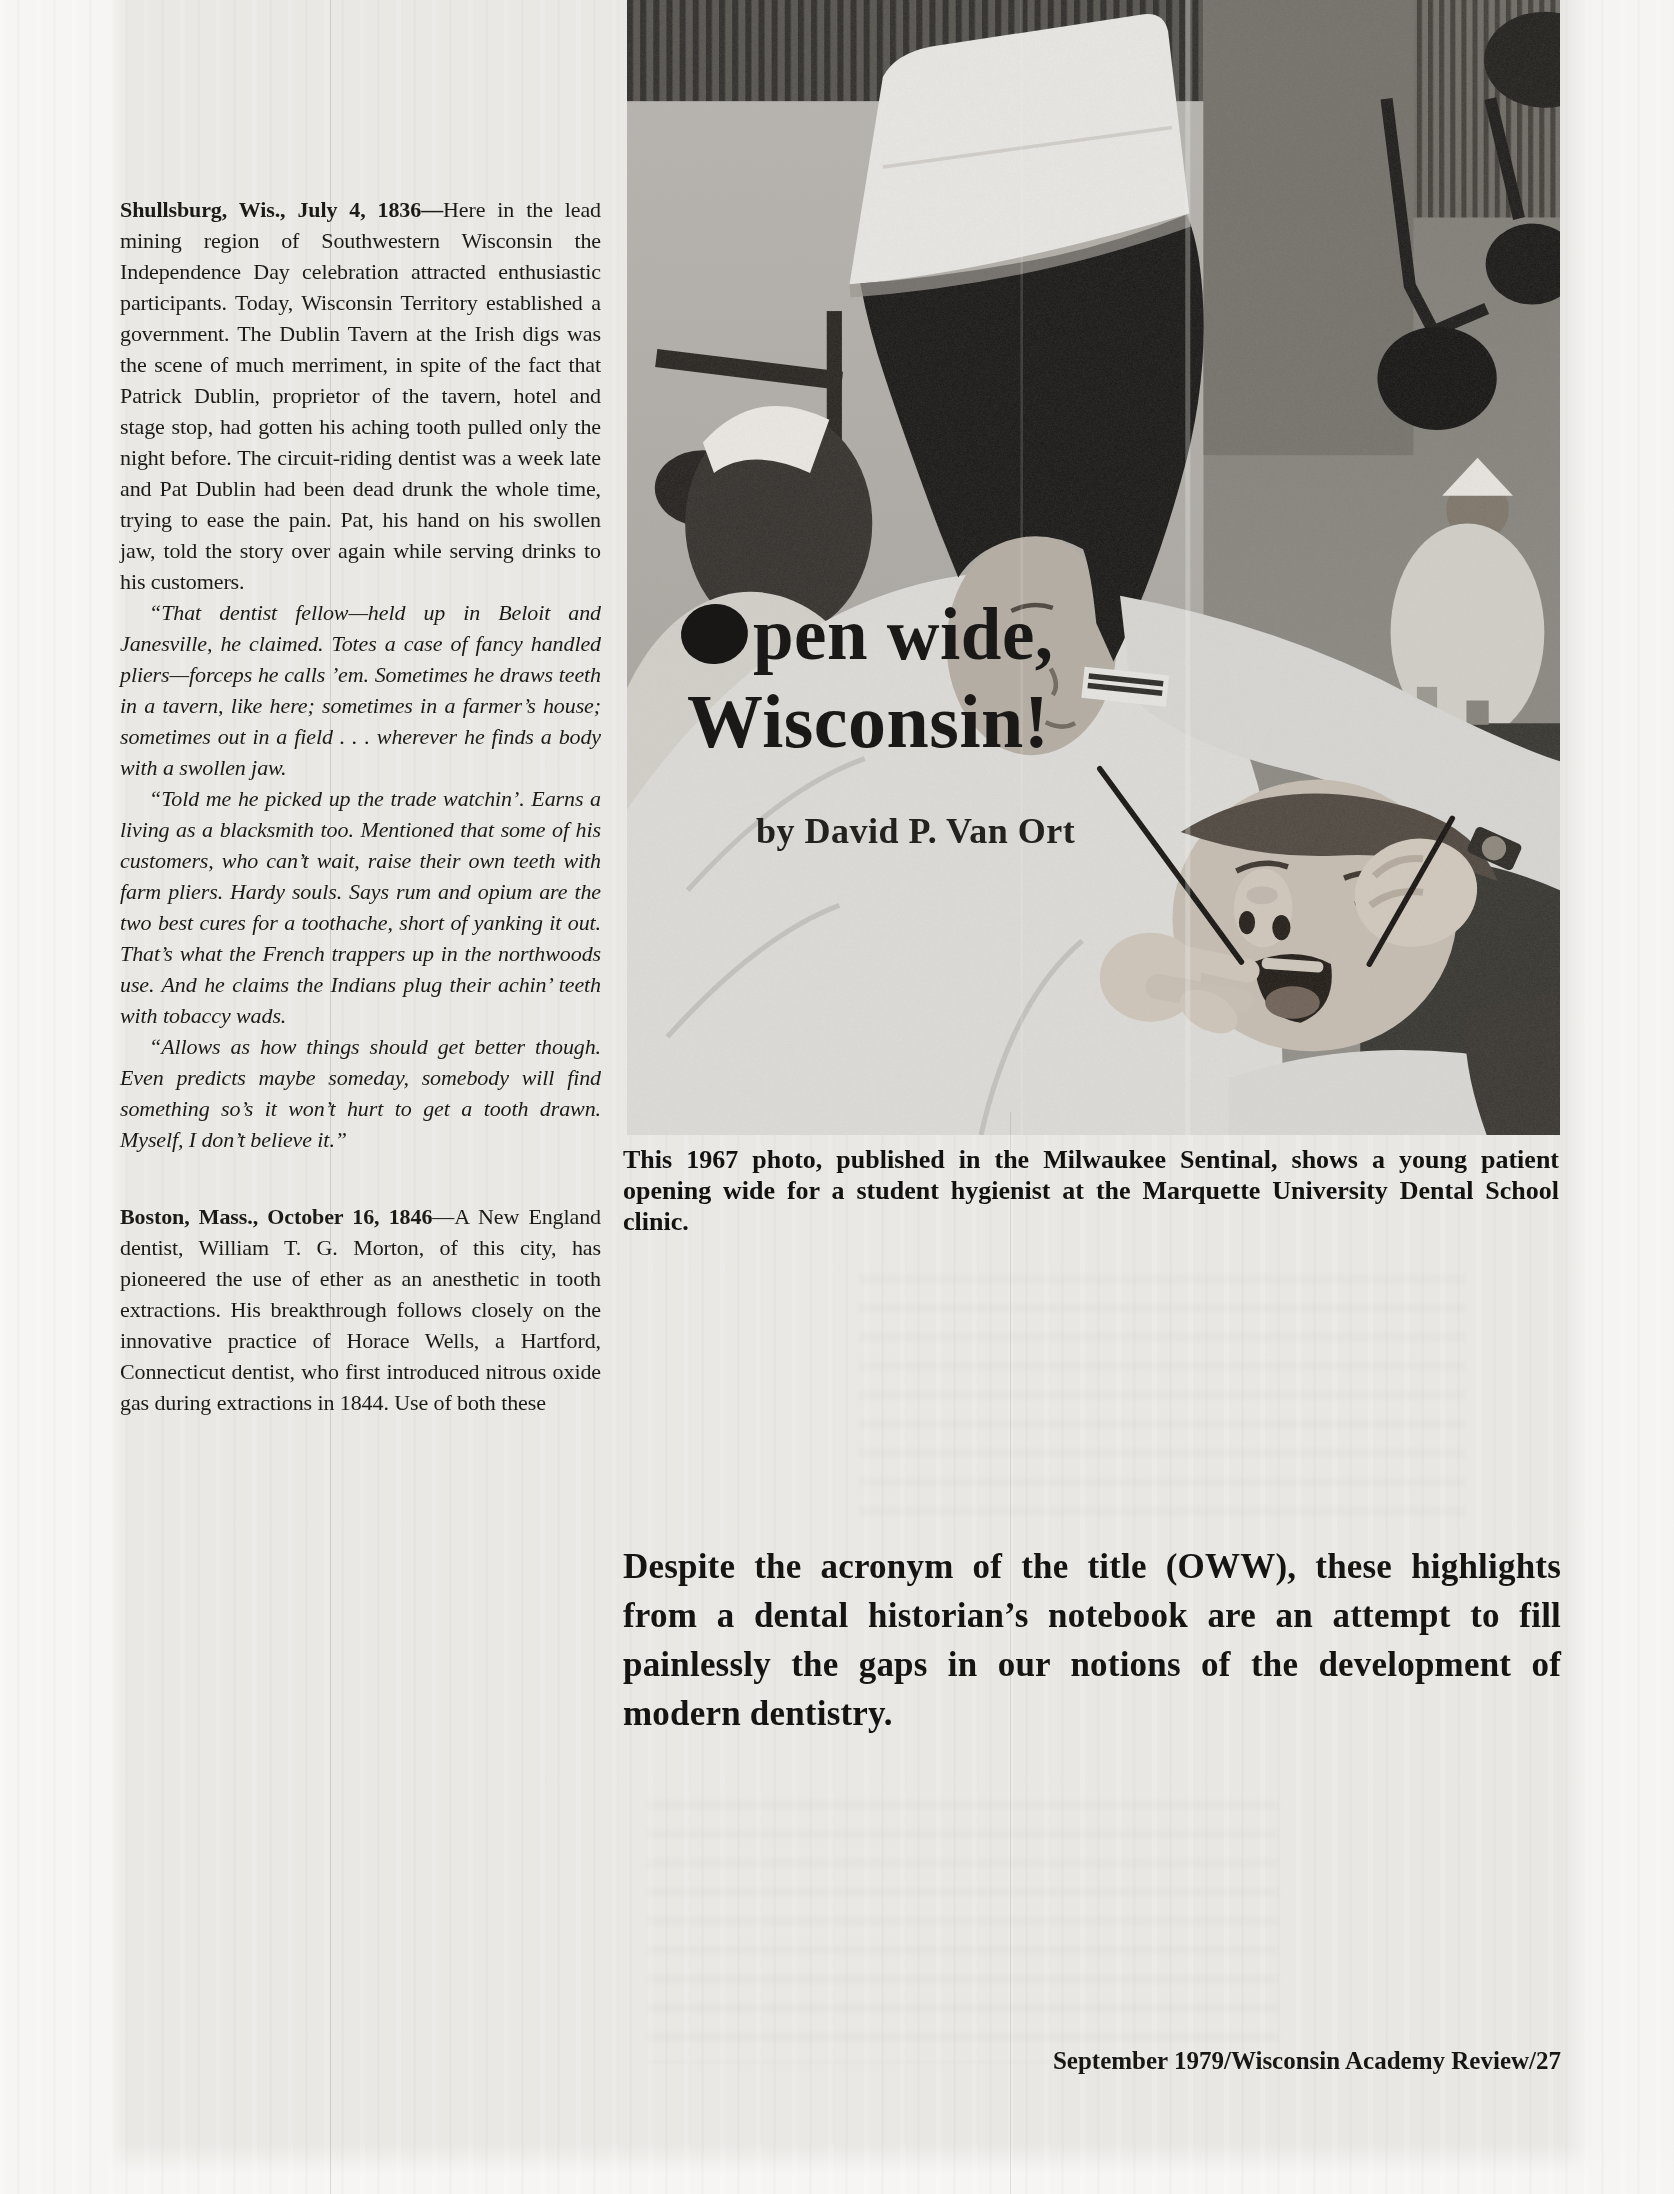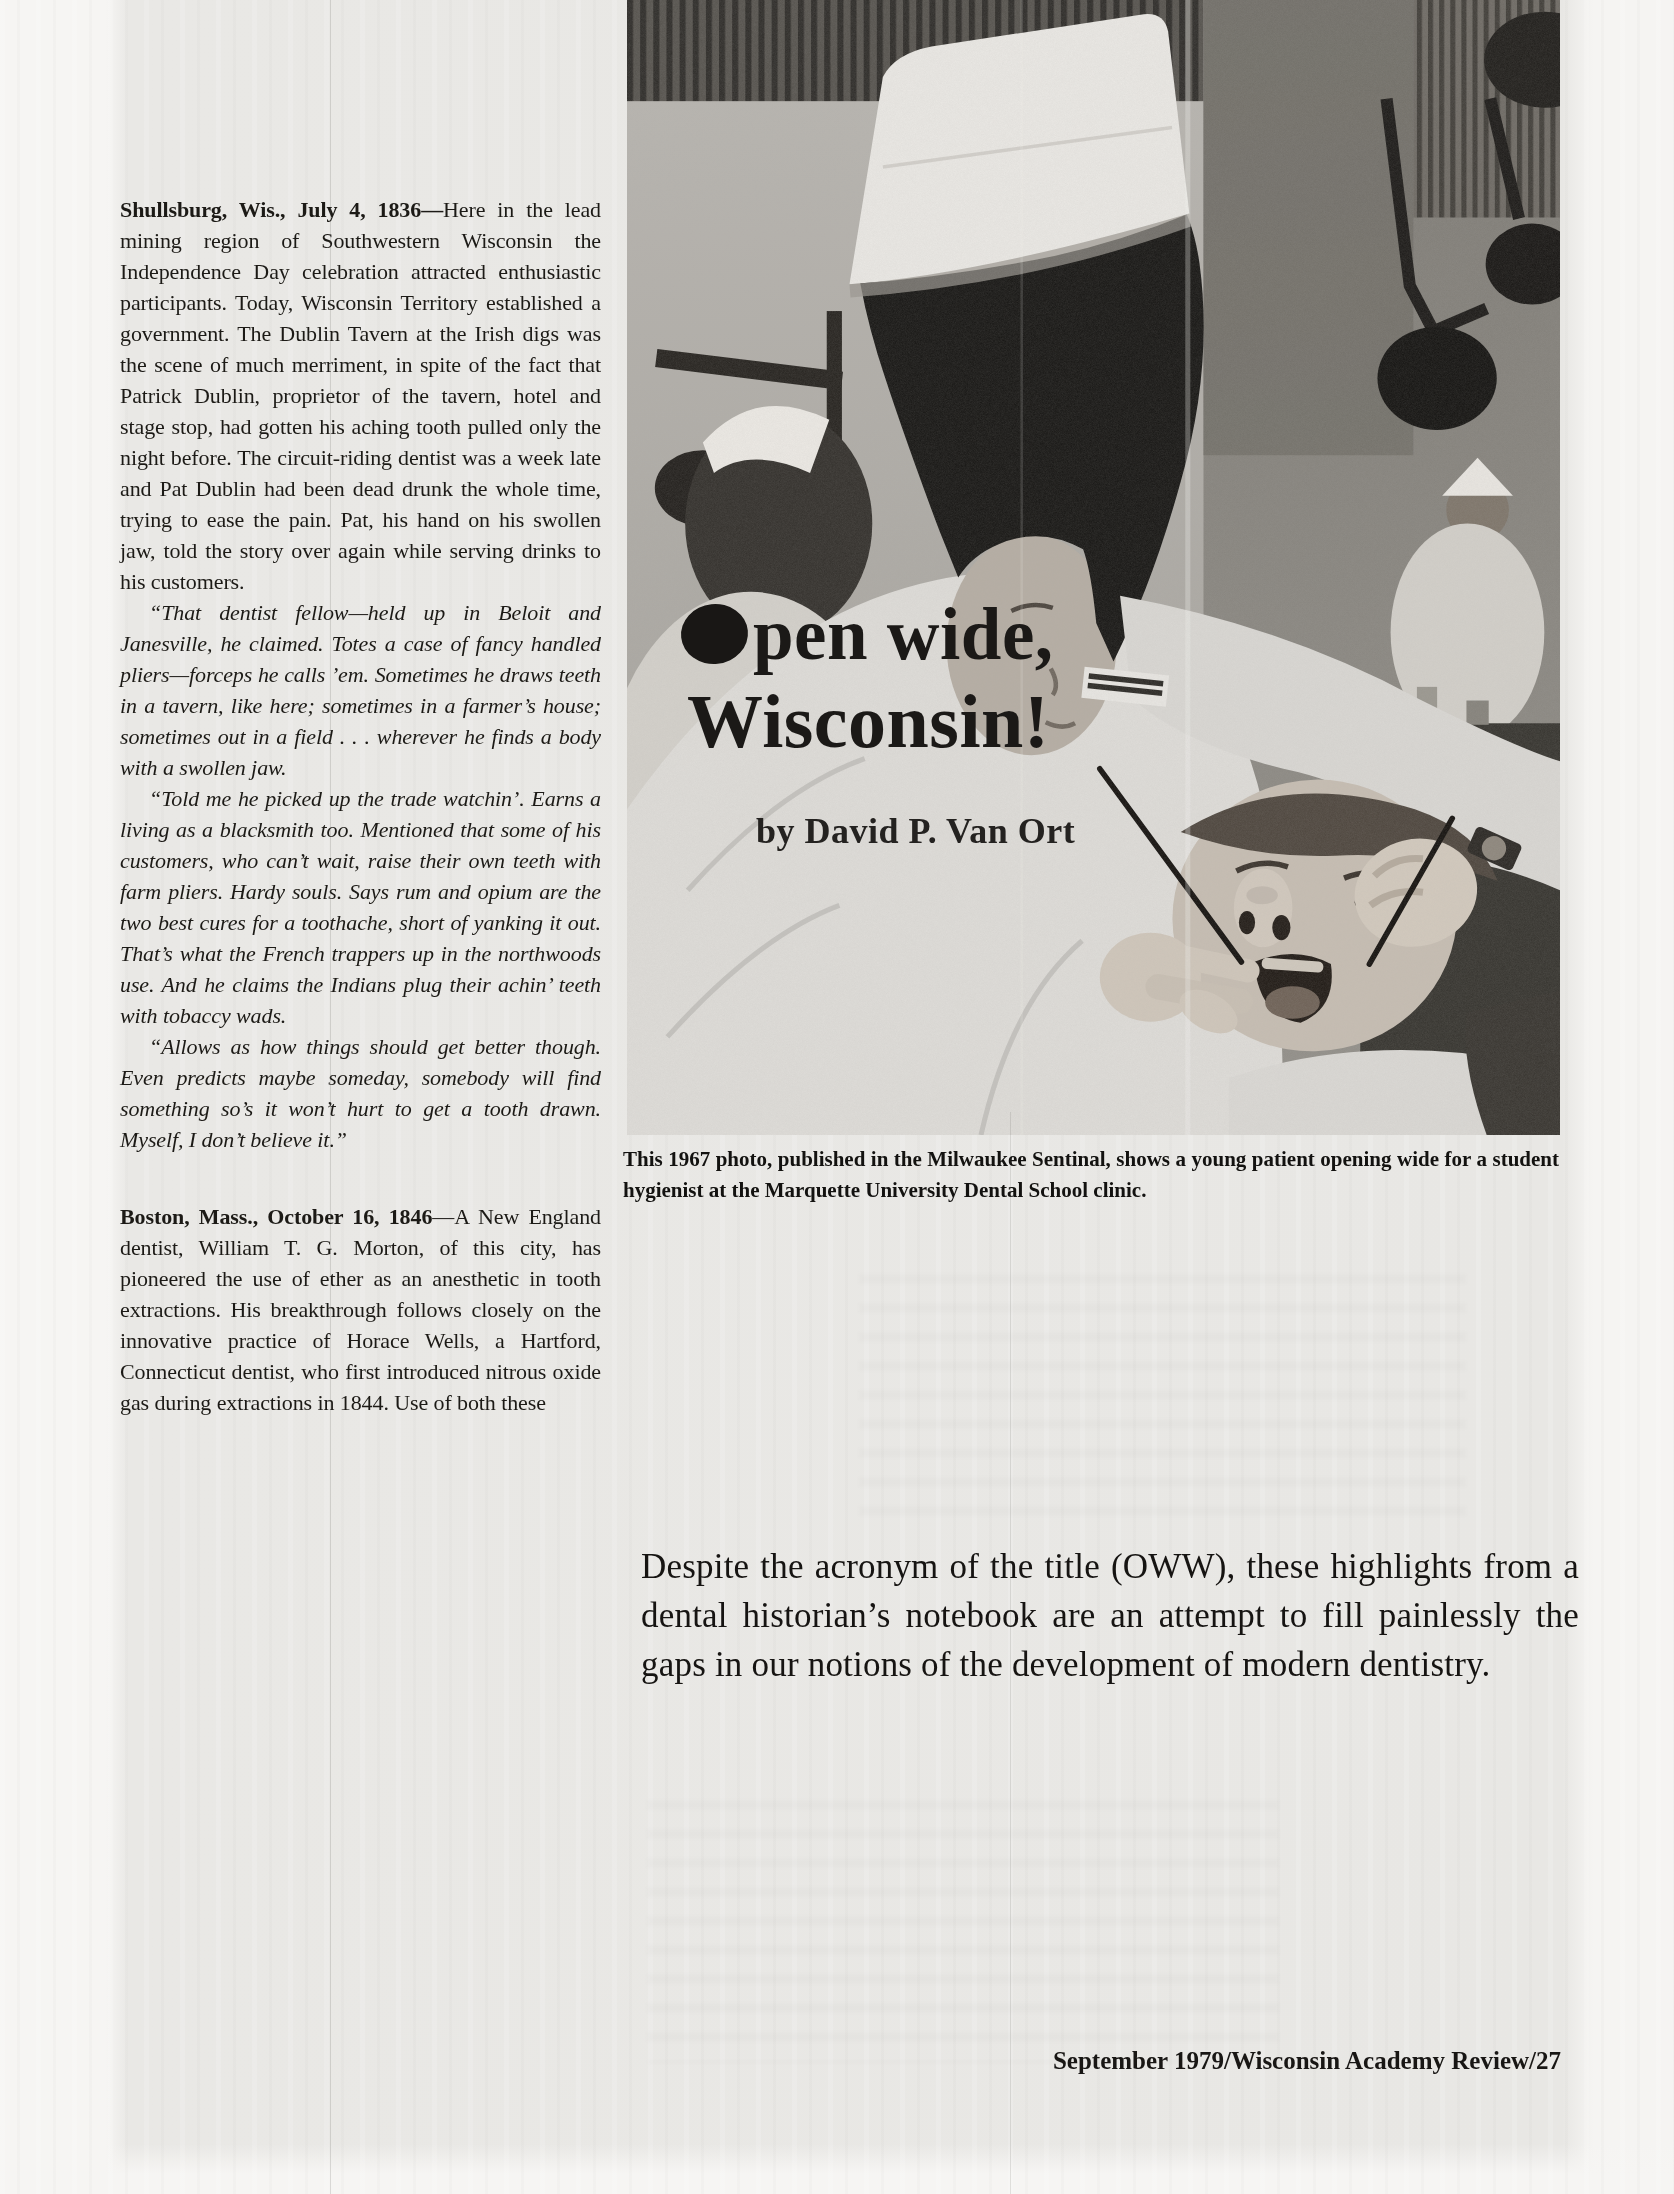--- a/index.html
+++ b/index.html
@@ -43,27 +43,27 @@
 
   .title-line{position:absolute;color:#1b1917;font-weight:bold;letter-spacing:0.5px;white-space:nowrap;}
   .t1{left:126px;top:593px;font-size:73px;}
   .t2{left:60px;top:678px;font-size:76px;}
   .o-dot{position:absolute;left:54px;top:604px;width:67px;height:60px;
     background:#191715;border-radius:50%;transform:rotate(-6deg);}
   .byline{position:absolute;left:129px;top:810px;font-size:36px;font-weight:bold;color:#242220;letter-spacing:0.5px;white-space:nowrap;}
 
   .caption{
     position:absolute;left:623px;top:1144px;width:936px;
-    font-size:21px;line-height:31px;font-weight:bold;color:#131210;
+    font-size:26px;line-height:31px;font-weight:bold;color:#131210;
     text-align:justify;
   }
   .pullquote{
     position:absolute;left:623px;top:1542px;width:938px;
-    font-size:35px;line-height:49px;font-weight:normal;color:#161412;
-    text-align:justify;letter-spacing:0.2px;margin-left:18px;
+    font-size:35px;line-height:49px;font-weight:bold;color:#161412;
+    text-align:justify;letter-spacing:0.2px;
   }
   .footer{
     position:absolute;left:623px;top:2047px;width:938px;
     font-size:25px;font-weight:bold;color:#181614;text-align:right;white-space:nowrap;
   }
 </style>
 </head>
 <body>
 
 <div class="page">

